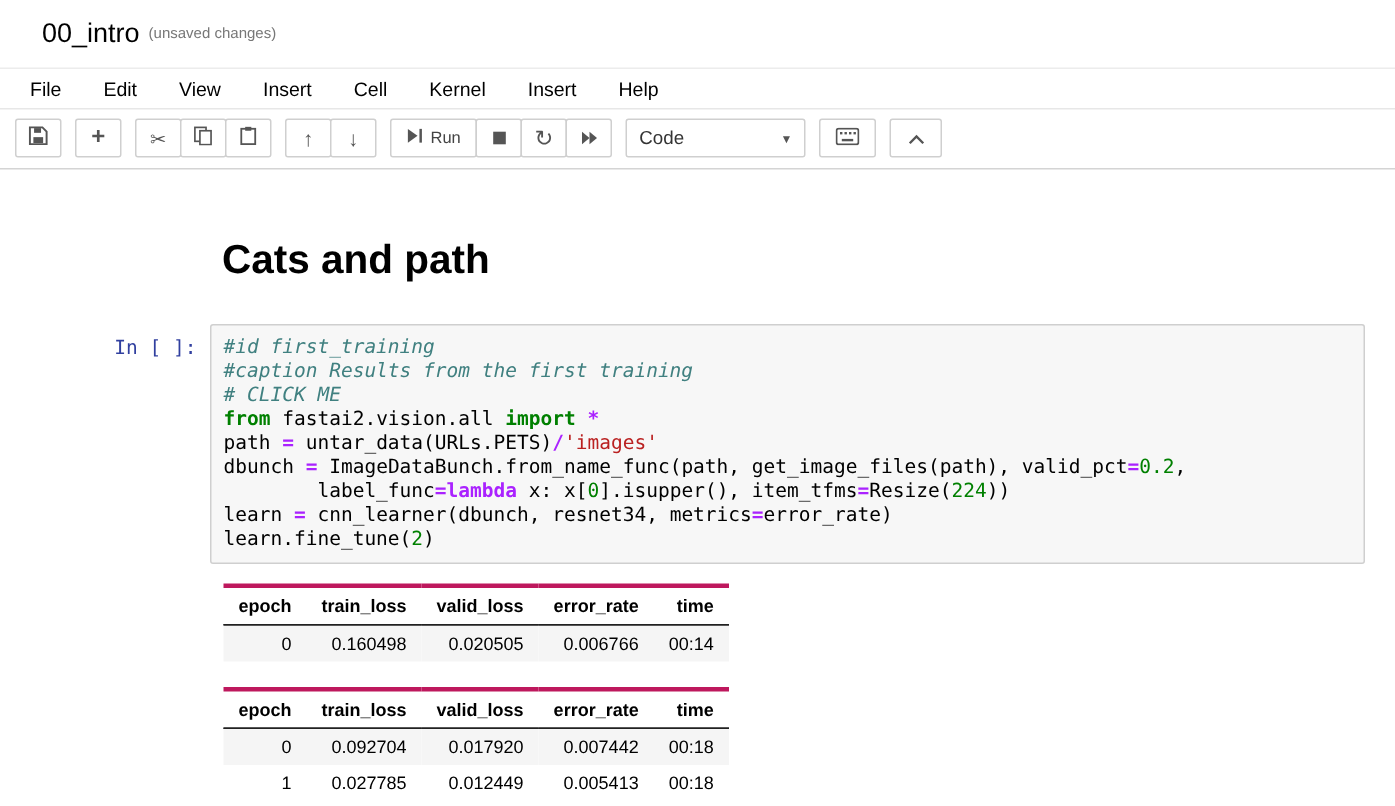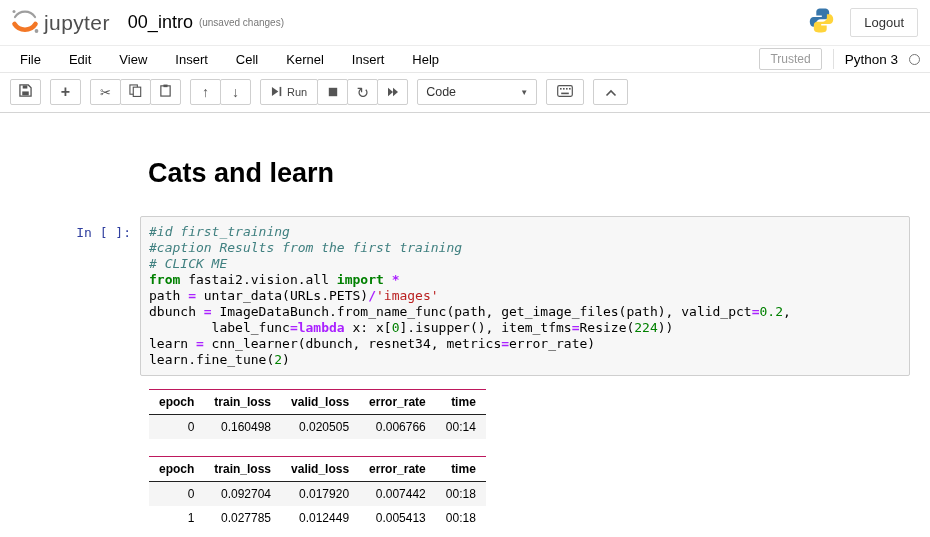--- a/index.html
+++ b/index.html
@@ -57,71 +57,45 @@
   .tok-kw  { color: #008000; font-weight: bold; }
   .tok-kw2 { color: #aa22ff; font-weight: bold; }
   .tok-op  { color: #aa22ff; font-weight: bold; }
   .tok-str { color: #ba2121; }
   .tok-num { color: #008000; }
   .tok-pl  { color: #000; }
 
   
   .outputs { margin: 13px 0 0 149px; }
   table.dataframe { border-collapse: collapse; font-size: 12px; margin-bottom: 17px;
-    border-top: 1px solid #be185d; }
+    border-top: 3px solid #be185d; }
   table.dataframe thead tr { border-bottom: 1px solid #212121; }
   table.dataframe th { font-weight: bold; padding: 5px 10px; text-align: right; }
   table.dataframe td { padding: 5px 10px; text-align: right; }
   table.dataframe tbody tr:nth-child(odd) { background: #f5f5f5; }
 </style>
 </head>
 <body>
 
 <div class="header">
-  <div class="logo">
-    <span>
-      <svg width="30" height="30" viewBox="0 0 30 30">
-        <path d="M5 11 A12 12 0 0 1 25 11" fill="none" stroke="#9e9e9e" stroke-width="2.2" stroke-linecap="round"></path>
-        <path d="M4.5 18 A12.5 12.5 0 0 0 25.5 18" fill="none" stroke="#f37726" stroke-width="4.6" stroke-linecap="round"></path>
-        <circle cx="4" cy="5.5" r="1.5" fill="#9e9e9e"></circle>
-        <circle cx="26.5" cy="25" r="1.9" fill="#9e9e9e"></circle>
-      </svg>
-    </span>
-    <span class="logo-text">jupyter</span>
-  </div>
   <span class="nb-title">00_intro</span>
   <span class="nb-status">(unsaved changes)</span>
-  <div class="header-right">
-    <span>
-      <svg width="27" height="27" viewBox="0 0 26 26">
-        <path d="M12.8 1.5c-4.6 0-4.8 2-4.8 3.8v2.9h5.3v1.4H5.6c-2.4 0-3.9 1.6-3.9 4.6 0 2.9 1.5 4.9 3.9 4.9h2.2v-3.3c0-2.4 2-4.1 4.4-4.1h5c1.9 0 3.2-1.4 3.2-3.4V5.3c0-1.8-1-3.8-4.8-3.8z" fill="#3776ab"></path>
-        <path d="M13.2 24.5c4.6 0 4.8-2 4.8-3.8v-2.9h-5.3v-1.4h7.7c2.4 0 3.9-1.6 3.9-4.6 0-2.9-1.5-4.9-3.9-4.9h-2.2v3.3c0 2.4-2 4.1-4.4 4.1h-5c-1.9 0-3.2 1.4-3.2 3.4v3.0c0 1.8 1 3.8 4.8 3.8z" fill="#ffd43b"></path>
-      </svg>
-    </span>
-    <button class="logout-btn">Logout</button>
-  </div>
 </div>
 
 <div class="menubar">
   <div class="menu-items" id="menu-items">
       <span class="menu-item">File</span>
       <span class="menu-item">Edit</span>
       <span class="menu-item">View</span>
       <span class="menu-item">Insert</span>
       <span class="menu-item">Cell</span>
       <span class="menu-item">Kernel</span>
       <span class="menu-item">Insert</span>
       <span class="menu-item">Help</span>
     </div>
-  <div class="menu-right">
-    <span class="trusted-badge">Trusted</span>
-    <span class="kernel-sep"></span>
-    <span class="kernel-name">Python 3</span>
-    <span class="kernel-indicator"></span>
-  </div>
 </div>
 
 <div class="toolbar">
   <div class="btn-group">
     <button class="tb-btn">
       <span>
         <svg width="13" height="13" viewBox="0 0 14 14">
             <path d="M1 1h9l3 3v9H1z" fill="none" stroke="#555" stroke-width="1.4"></path>
             <rect x="3.5" y="8" width="7" height="4.2" fill="#555"></rect>
             <rect x="4" y="1.5" width="5" height="3.4" fill="#555"></rect>
@@ -219,21 +193,21 @@
       <span>
         <svg width="12" height="8" viewBox="0 0 12 8">
             <path d="M1.5 6.5L6 2l4.5 4.5" fill="none" stroke="#555" stroke-width="1.6"></path>
           </svg>
       </span>
     </button>
   </div>
 </div>
 
 <div class="notebook">
-  <h1 class="md-heading">Cats and learn</h1>
+  <h1 class="md-heading">Cats and path</h1>
 
   <div class="cell-row">
     <div class="prompt-col">In [ ]:</div>
     <div class="code-box">
       <pre class="code" id="code"><div class="code-line"><span class="tok-com">#id first_training</span></div><div class="code-line"><span class="tok-com">#caption Results from the first training</span></div><div class="code-line"><span class="tok-com"># CLICK ME</span></div><div class="code-line"><span class="tok-kw">from</span><span class="tok-pl"> fastai2.vision.all </span><span class="tok-kw">import</span><span class="tok-pl"> </span><span class="tok-op">*</span></div><div class="code-line"><span class="tok-pl">path </span><span class="tok-op">=</span><span class="tok-pl"> untar_data(URLs.PETS)</span><span class="tok-op">/</span><span class="tok-str">'images'</span></div><div class="code-line"><span class="tok-pl">dbunch </span><span class="tok-op">=</span><span class="tok-pl"> ImageDataBunch.from_name_func(path, get_image_files(path), valid_pct</span><span class="tok-op">=</span><span class="tok-num">0.2</span><span class="tok-pl">,</span></div><div class="code-line"><span class="tok-pl">        label_func</span><span class="tok-op">=</span><span class="tok-kw2">lambda</span><span class="tok-pl"> x: x[</span><span class="tok-num">0</span><span class="tok-pl">].isupper(), item_tfms</span><span class="tok-op">=</span><span class="tok-pl">Resize(</span><span class="tok-num">224</span><span class="tok-pl">))</span></div><div class="code-line"><span class="tok-pl">learn </span><span class="tok-op">=</span><span class="tok-pl"> cnn_learner(dbunch, resnet34, metrics</span><span class="tok-op">=</span><span class="tok-pl">error_rate)</span></div><div class="code-line"><span class="tok-pl">learn.fine_tune(</span><span class="tok-num">2</span><span class="tok-pl">)</span></div></pre>
     </div>
   </div>
 
   <div class="outputs" id="outputs">
       <table class="dataframe">

